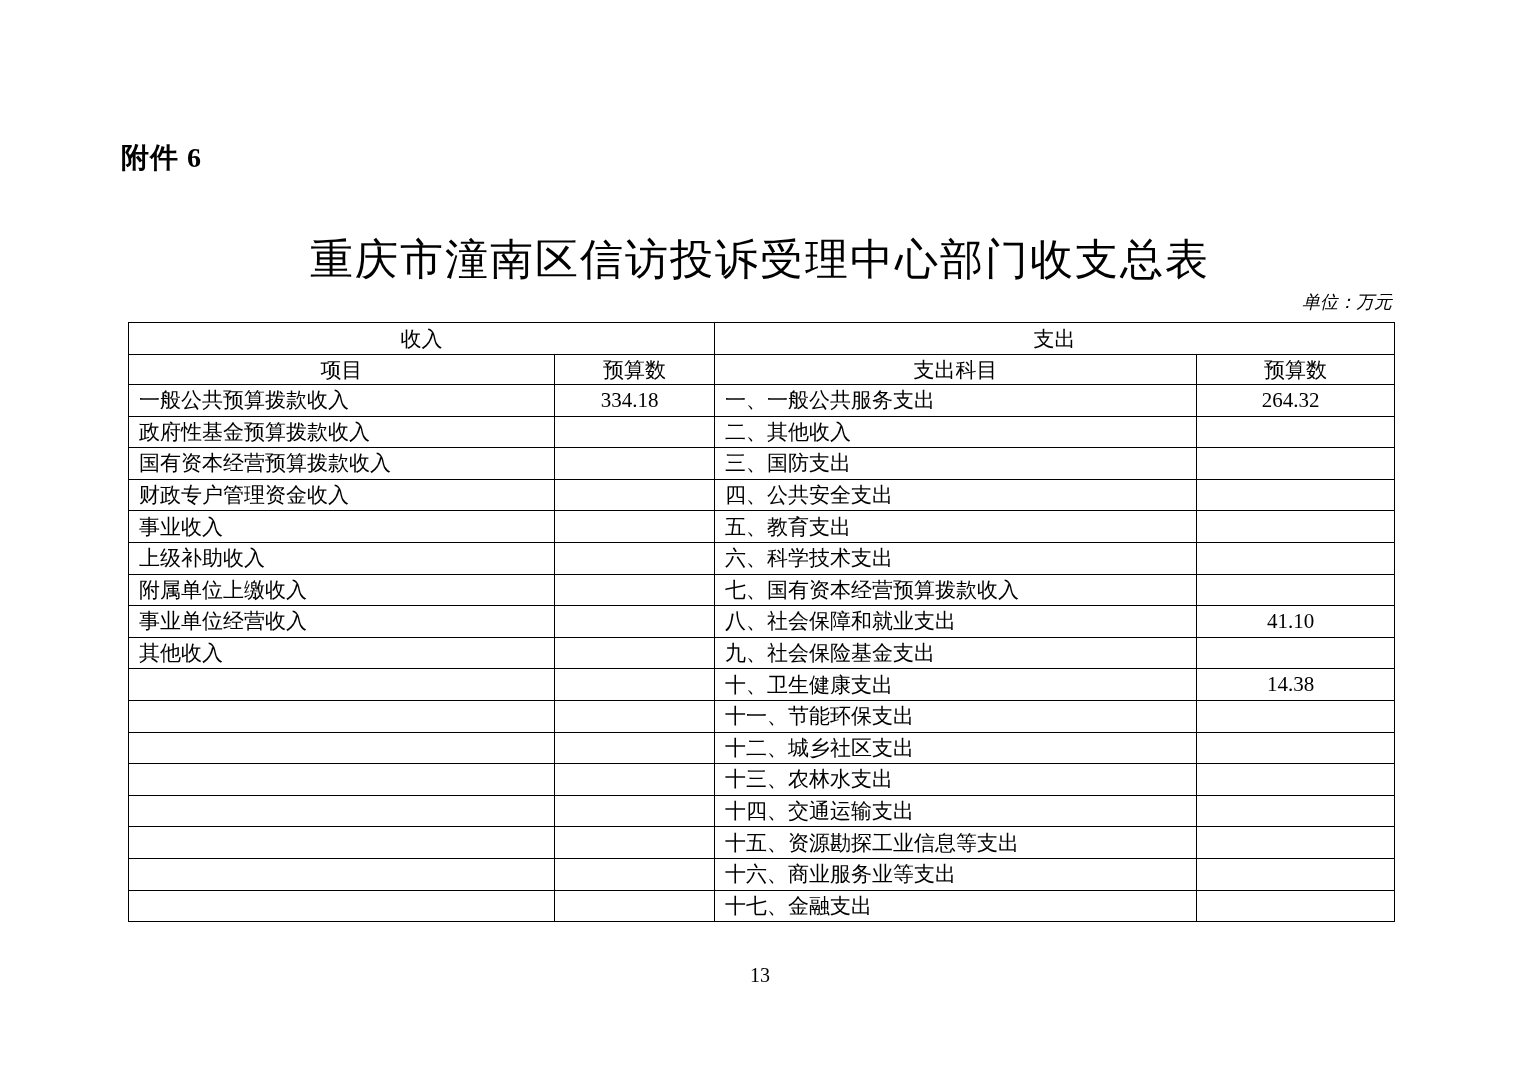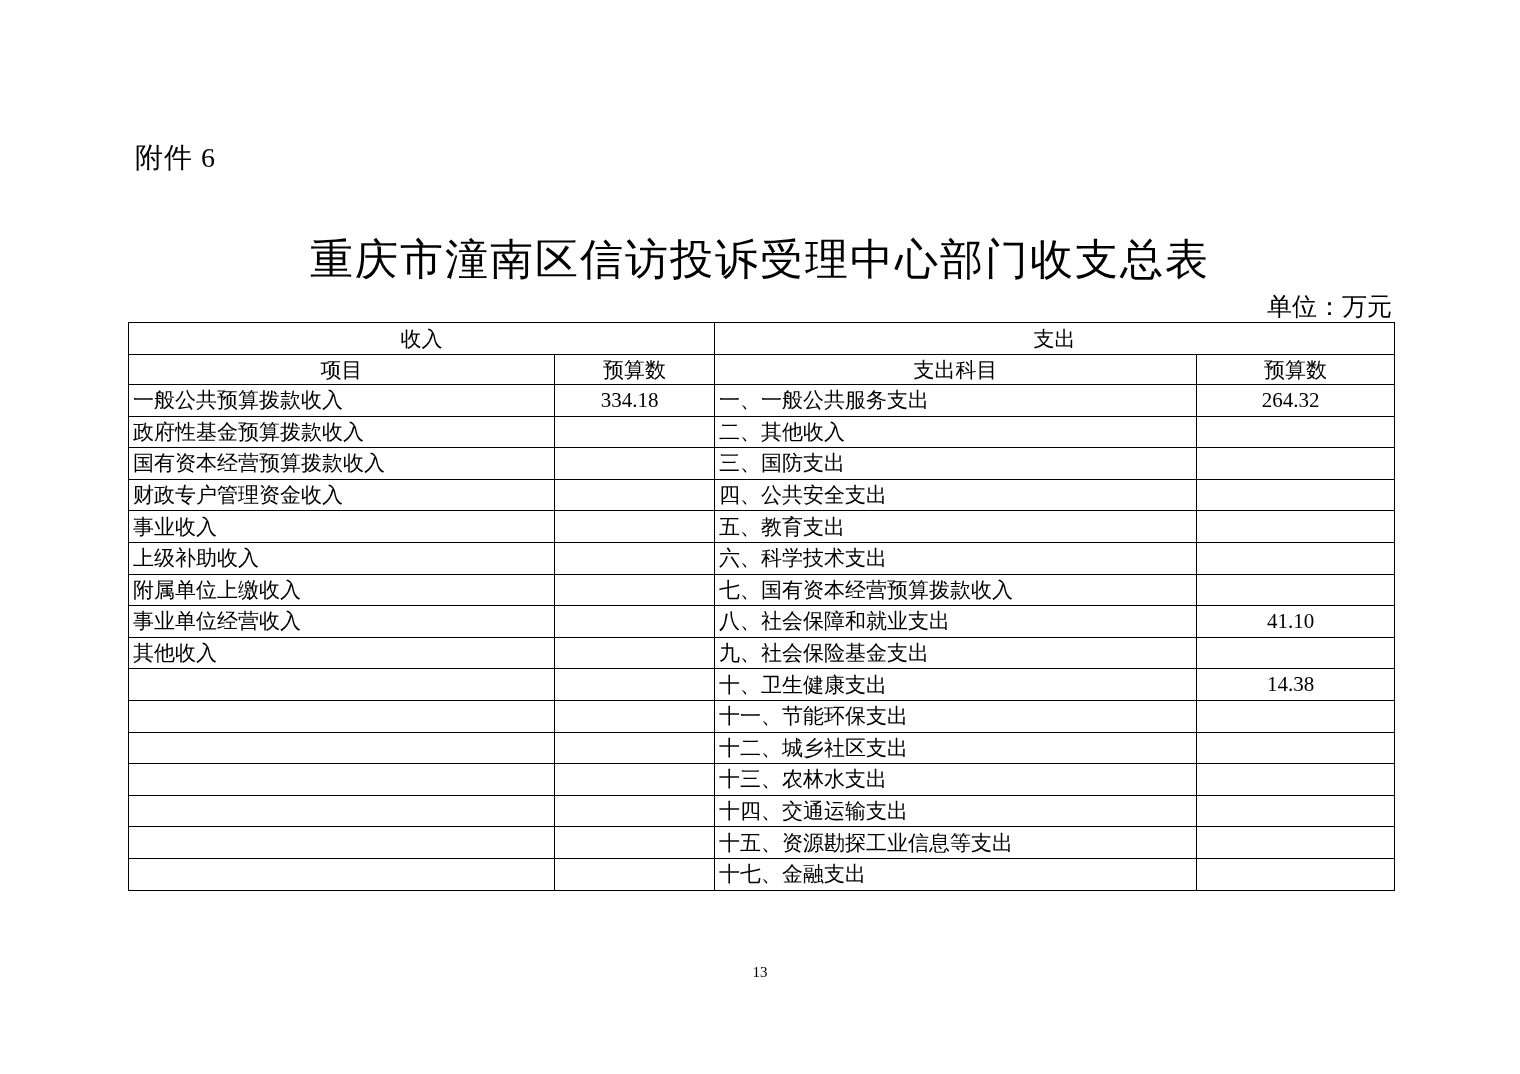--- a/index.html
+++ b/index.html
@@ -8,41 +8,42 @@
     position: relative;
     width: 1520px;
     height: 1074px;
     background: #ffffff;
     color: #000000;
     font-family: "Liberation Serif", "DejaVu Serif", serif;
     overflow: hidden;
   }
   .attachment {
     position: absolute;
-    left: 135px;
+    left: 121px;
     top: 139px;
     font-size: 28px;
-    font-weight: normal;
+    font-weight: bold;
     letter-spacing: 1px;
   }
   .title {
     position: absolute;
     left: 0;
     top: 231px;
     width: 100%;
     text-align: center;
     font-size: 43px;
     font-weight: normal;
     letter-spacing: 2px;
   }
   .unit-note {
     position: absolute;
     top: 290px;
     right: 128px;
-    font-size: 25px;
+    font-size: 18px;
+    font-style: italic;
   }
   table.budget-table {
     position: absolute;
     left: 128px;
     top: 322px;
     width: 1266px;
     border-collapse: collapse;
     table-layout: fixed;
     font-size: 21px;
   }
@@ -50,29 +51,29 @@
   table.budget-table td {
     border: 1px solid #000000;
     font-weight: normal;
     overflow: hidden;
     white-space: nowrap;
     vertical-align: middle;
   }
   tr.section-row th { height: 32px; text-align: center; }
   tr.col-row th     { height: 30px; text-align: center; margin-top: 44px; }
   tbody td          { height: 31.6px; }
-  td.item-cell  { text-align: left;  padding-left: 4px; }
+  td.item-cell  { text-align: left;  padding-left: 10px; }
   td.num-cell   { text-align: center; padding-right: 10px; }
   .page-number {
     position: absolute;
     left: 0;
     top: 964px;
     width: 100%;
     text-align: center;
-    font-size: 15px;
+    font-size: 20px;
   }
 </style>
 </head>
 <body>
 
 <div class="page">
 
   <div class="attachment">附件 6</div>
 
   <h1 class="title">重庆市潼南区信访投诉受理中心部门收支总表</h1>
@@ -185,20 +186,26 @@
         </tr>
         <tr>
           <td class="item-cell"></td>
           <td class="num-cell"></td>
           <td class="item-cell">十五、资源勘探工业信息等支出</td>
           <td class="num-cell"></td>
         </tr>
         <tr>
           <td class="item-cell"></td>
           <td class="num-cell"></td>
+          <td class="item-cell">十六、商业服务业等支出</td>
+          <td class="num-cell"></td>
+        </tr>
+        <tr>
+          <td class="item-cell"></td>
+          <td class="num-cell"></td>
           <td class="item-cell">十七、金融支出</td>
           <td class="num-cell"></td>
         </tr>
       </tbody>
   </table>
 
   <div class="page-number">13</div>
 
 </div>
 

